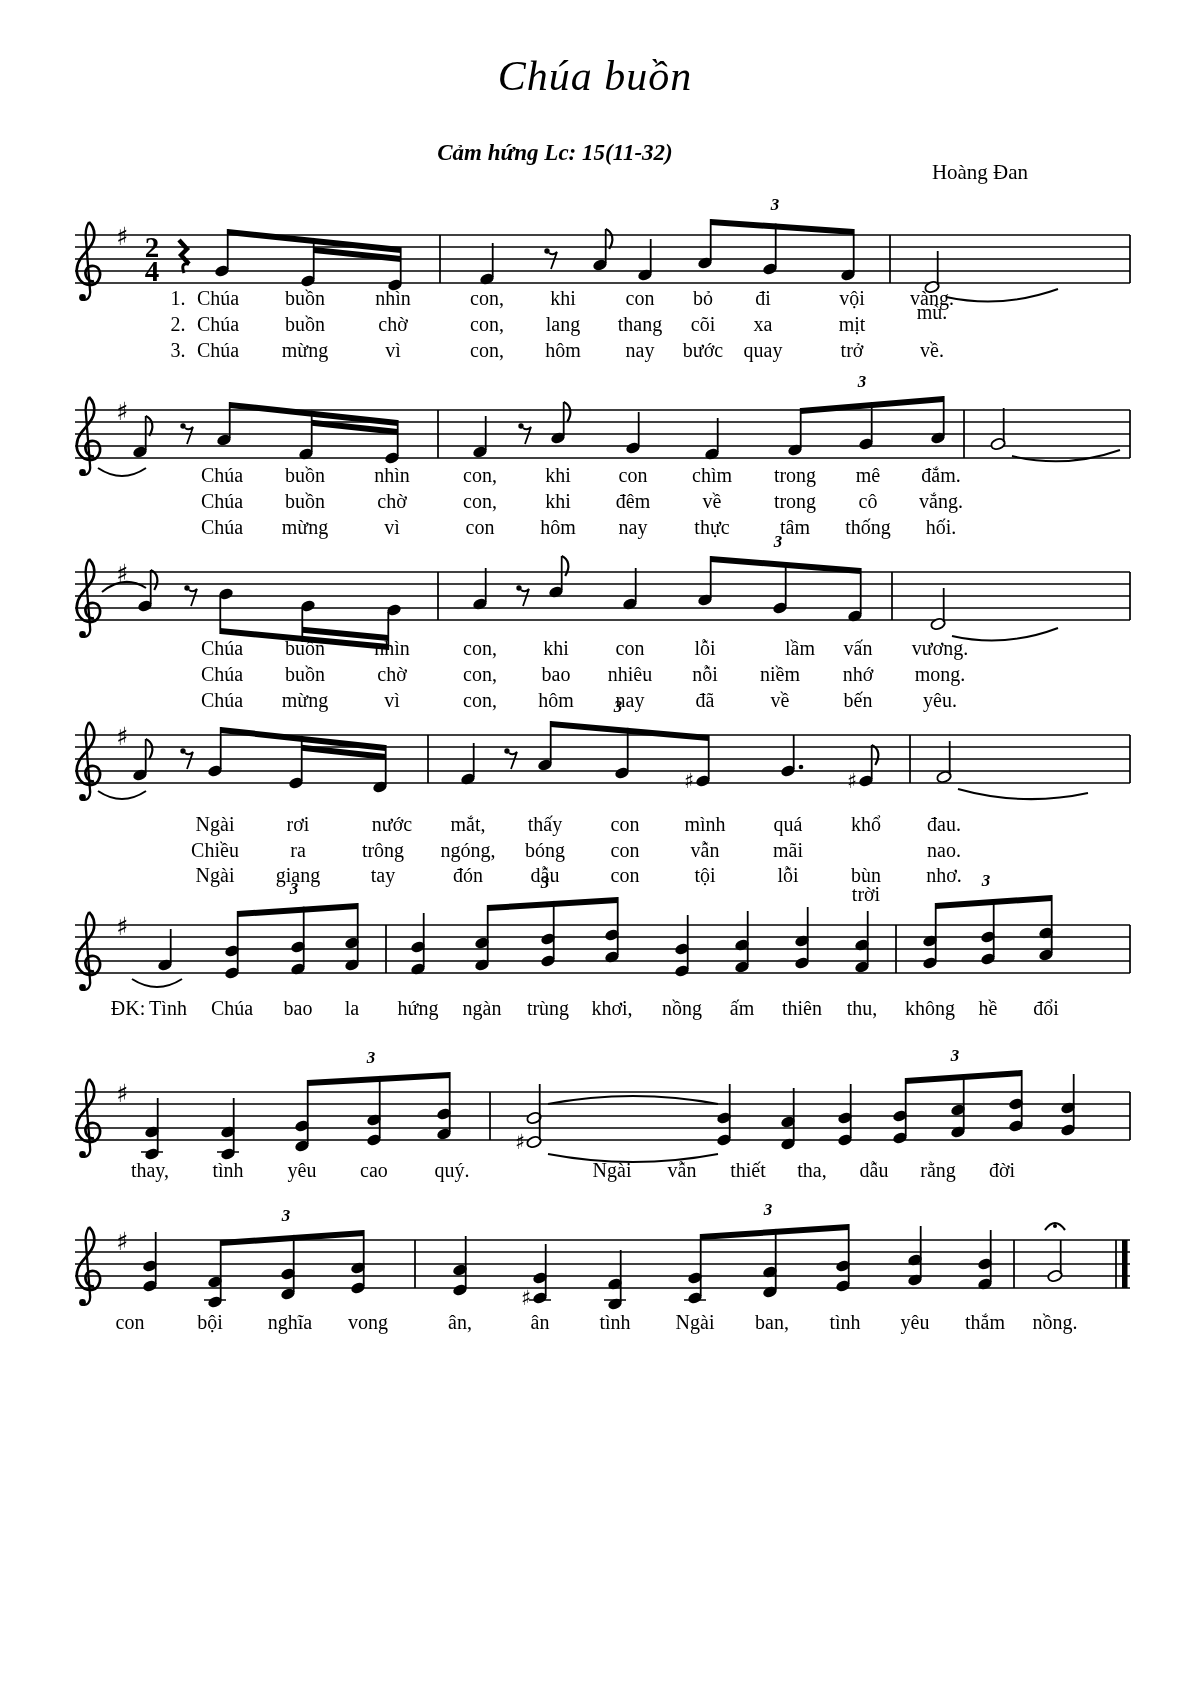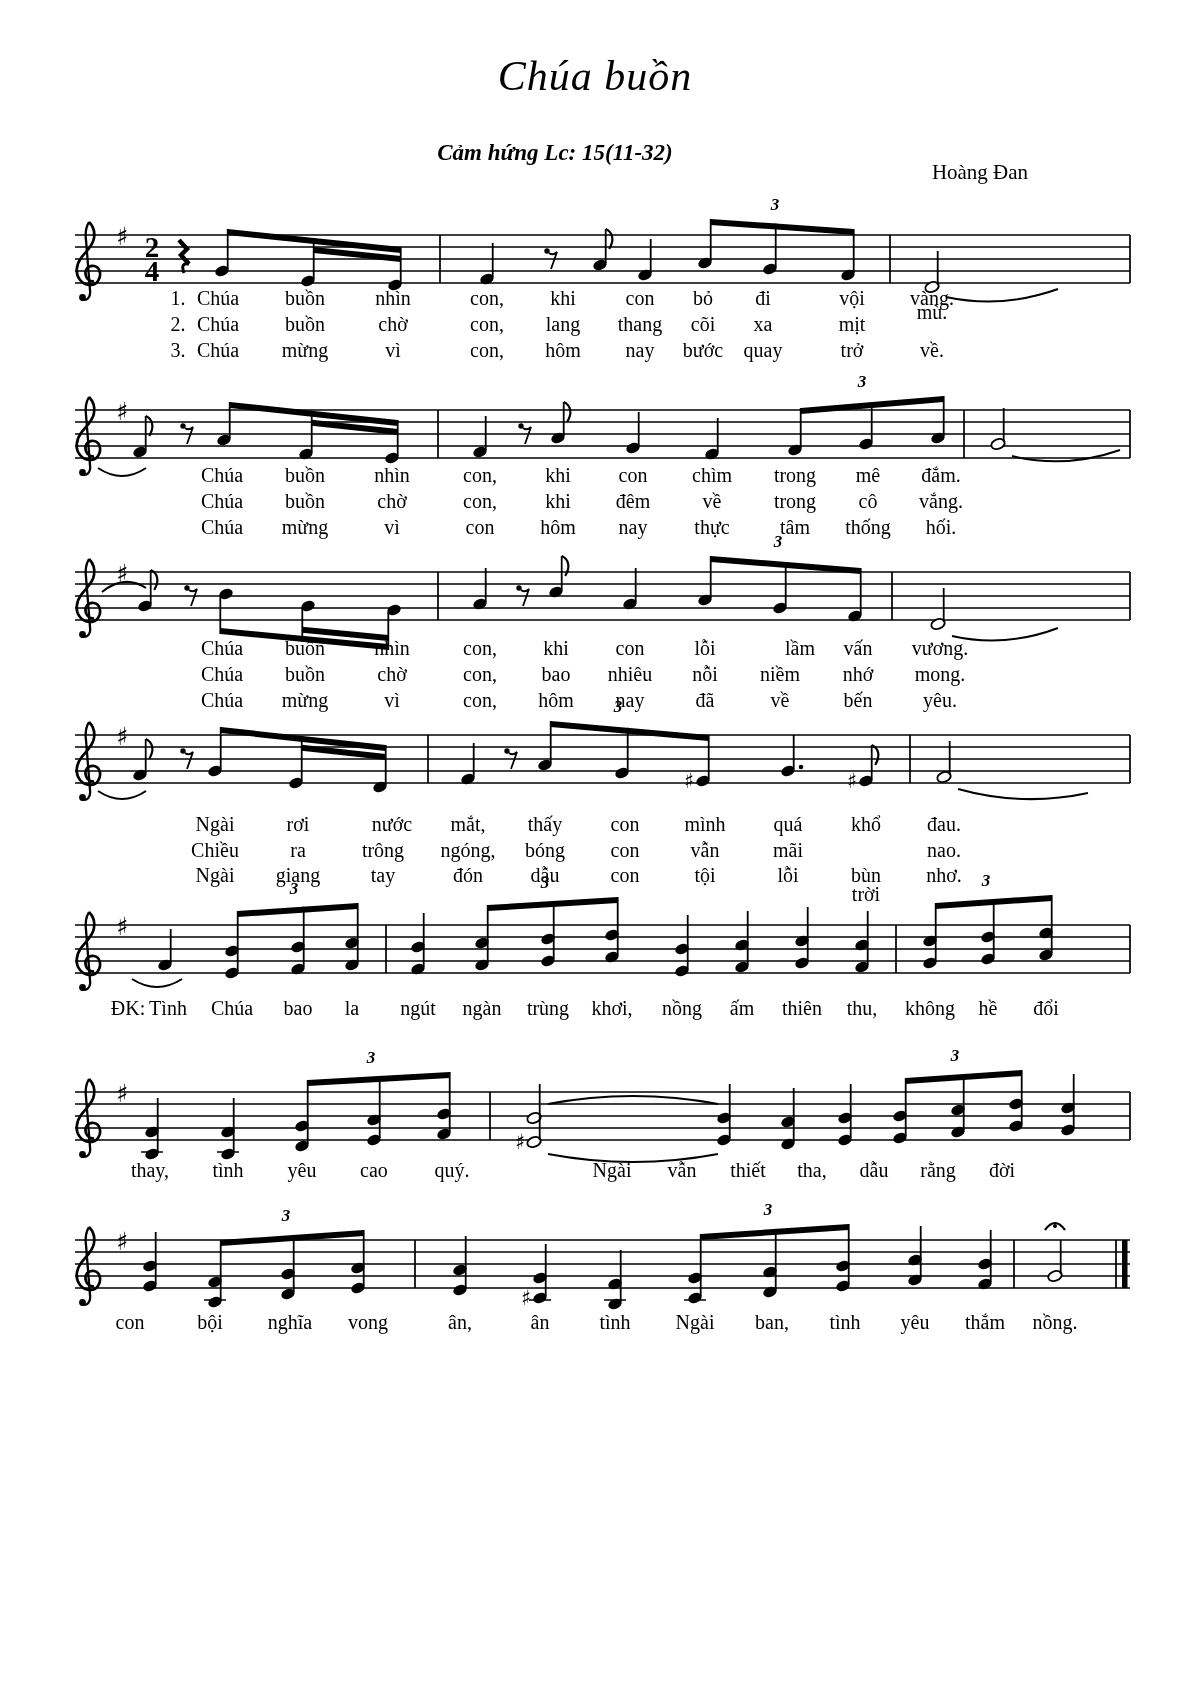--- a/index.html
+++ b/index.html
@@ -433,21 +433,21 @@
         <line x1="1051.7" y1="28" x2="1051.7" y2="-30" stroke="#000" stroke-width="1.8"></line>
         <path d="M935.7,-22 L1051.7,-30 l0,6 L935.7,-16 Z" fill="#000"></path>
         <text x="986" y="-39" font-size="17" font-style="italic" font-weight="bold" text-anchor="middle" font-family="&quot;Liberation Serif&quot;, serif">3</text>
         <line x1="1130" y1="0" x2="1130" y2="48" stroke="#000" stroke-width="1.7"></line>
       </svg>
       <div class="lyric" style="left: 128px; top: 1008px; text-align: center;">ĐK:</div>
       <div class="lyric" style="left: 168px; top: 1008px;">Tình</div>
       <div class="lyric" style="left: 232px; top: 1008px;">Chúa</div>
       <div class="lyric" style="left: 298px; top: 1008px;">bao</div>
       <div class="lyric" style="left: 352px; top: 1008px;">la</div>
-      <div class="lyric" style="left: 418px; top: 1008px;">ngút</div>
+      <div class="lyric" style="left: 418px; top: 1008px;">hứng</div>
       <div class="lyric" style="left: 482px; top: 1008px;">ngàn</div>
       <div class="lyric" style="left: 548px; top: 1008px;">trùng</div>
       <div class="lyric" style="left: 612px; top: 1008px;">khơi,</div>
       <div class="lyric" style="left: 682px; top: 1008px;">nồng</div>
       <div class="lyric" style="left: 742px; top: 1008px;">ấm</div>
       <div class="lyric" style="left: 802px; top: 1008px;">thiên</div>
       <div class="lyric" style="left: 862px; top: 1008px;">thu,</div>
       <div class="lyric" style="left: 930px; top: 1008px;">không</div>
       <div class="lyric" style="left: 988px; top: 1008px;">hề</div>
       <div class="lyric" style="left: 1046px; top: 1008px;">đổi</div>

